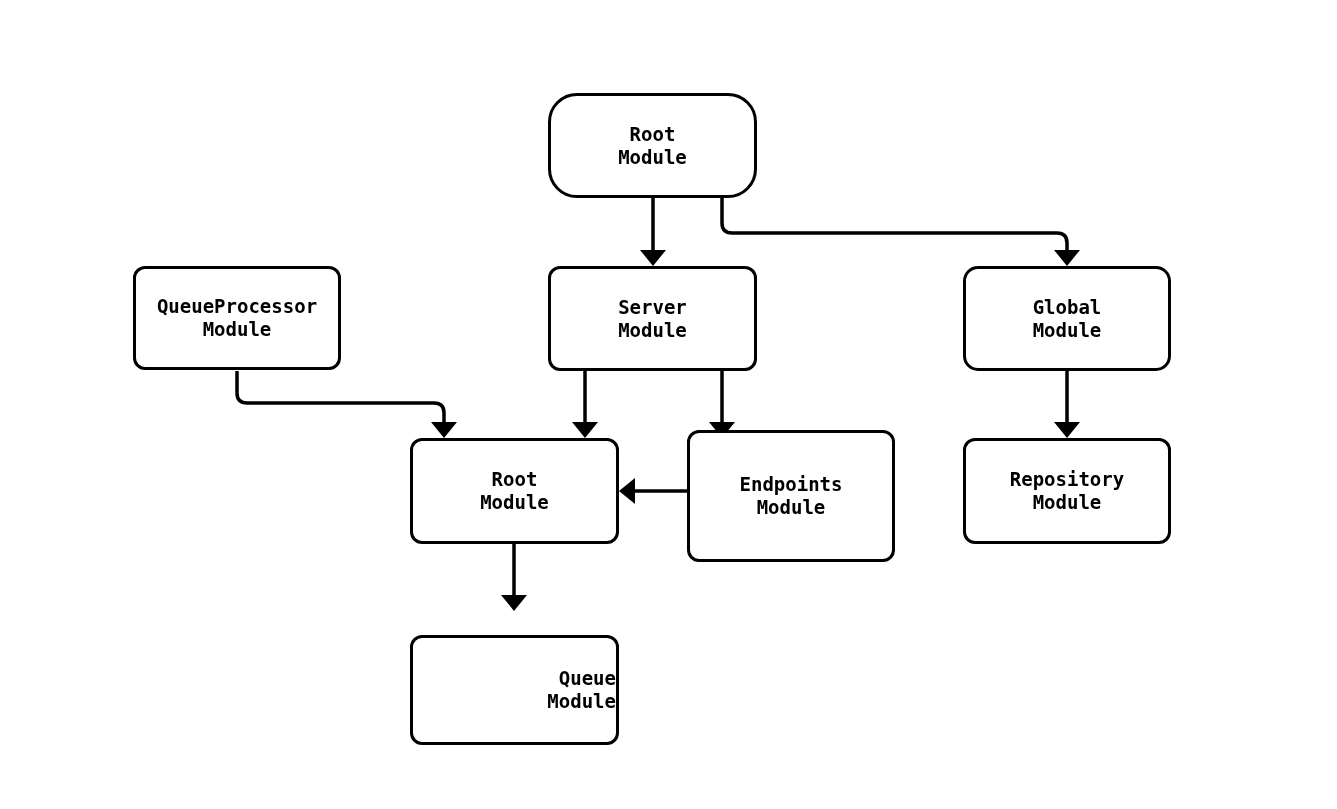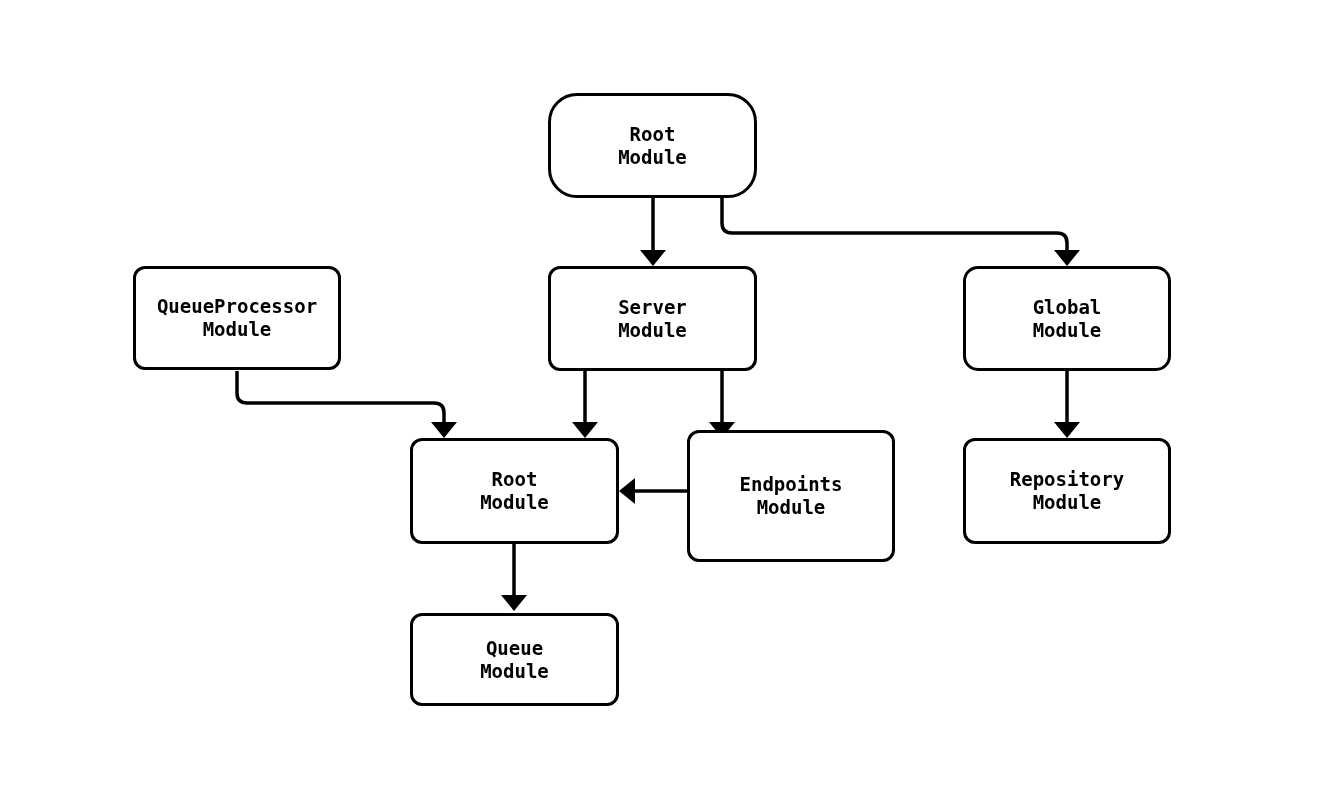--- a/index.html
+++ b/index.html
@@ -48,21 +48,21 @@
     color: #000000;
   }
   
   .n-root          { left: 548px; top: 93px;  width: 209px; height: 105px; border-radius: 29px; }
   .n-server        { left: 548px; top: 266px; width: 209px; height: 105px; }
   .n-queueprocessor{ left: 133px; top: 266px; width: 208px; height: 104px; }
   .n-global        { left: 963px; top: 266px; width: 208px; height: 105px; border-radius: 15px; }
   .n-core          { left: 410px; top: 438px; width: 209px; height: 106px; }
   .n-endpoints     { left: 687px; top: 422px; width: 208px; height: 132px; margin-top: 8px; }
   .n-repository    { left: 963px; top: 438px; width: 208px; height: 106px; justify-content: center; }
-  .n-queue         { left: 410px; top: 613px; width: 209px; height: 93px; }
+  .n-queue         { left: 410px; top: 635px; width: 209px; height: 110px; align-items: flex-end; }
 </style>
 </head>
 <body>
 
 <div class="canvas">
 
   <svg class="edges" viewBox="0 0 1337 809" xmlns="http://www.w3.org/2000/svg" aria-hidden="true">
 
     <g>
       <path d="M 653 198 L 653 251"></path>

